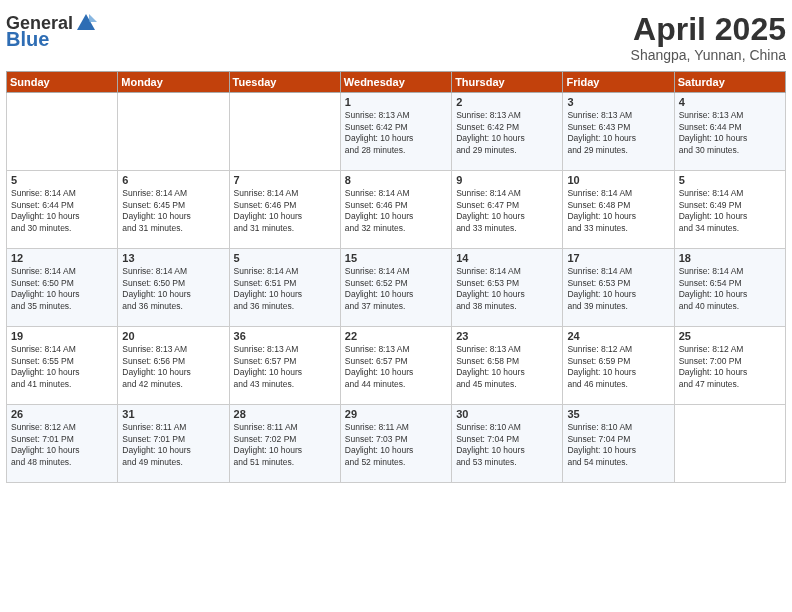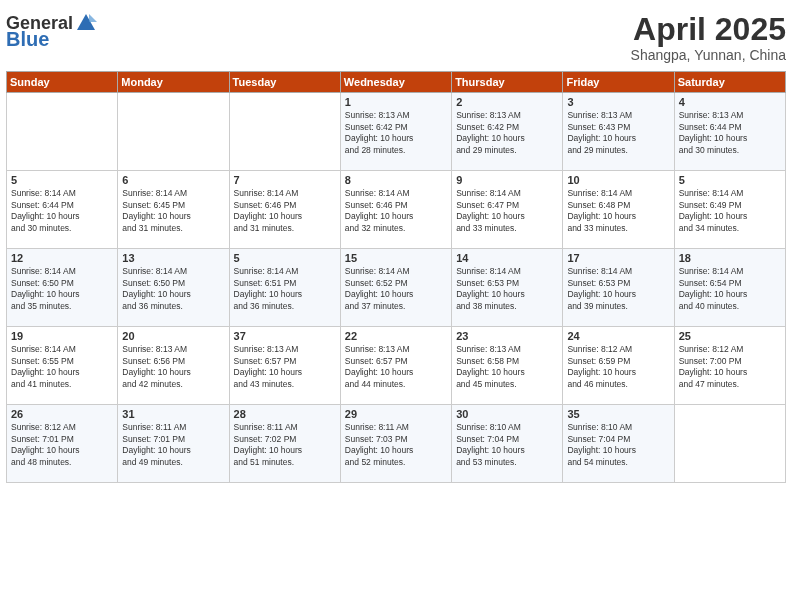--- a/index.html
+++ b/index.html
@@ -217,21 +217,21 @@
         <tr>
           <td>
             <span class="day-num">19</span>
             <div class="day-info">Sunrise: 8:14 AM<br>Sunset: 6:55 PM<br>Daylight: 10 hours<br>and 41 minutes.</div>
           </td>
           <td>
             <span class="day-num">20</span>
             <div class="day-info">Sunrise: 8:13 AM<br>Sunset: 6:56 PM<br>Daylight: 10 hours<br>and 42 minutes.</div>
           </td>
           <td>
-            <span class="day-num">37</span>
+            <span class="day-num">36</span>
             <div class="day-info">Sunrise: 8:13 AM<br>Sunset: 6:57 PM<br>Daylight: 10 hours<br>and 43 minutes.</div>
           </td>
           <td>
             <span class="day-num">22</span>
             <div class="day-info">Sunrise: 8:13 AM<br>Sunset: 6:57 PM<br>Daylight: 10 hours<br>and 44 minutes.</div>
           </td>
           <td>
             <span class="day-num">23</span>
             <div class="day-info">Sunrise: 8:13 AM<br>Sunset: 6:58 PM<br>Daylight: 10 hours<br>and 45 minutes.</div>
           </td>

